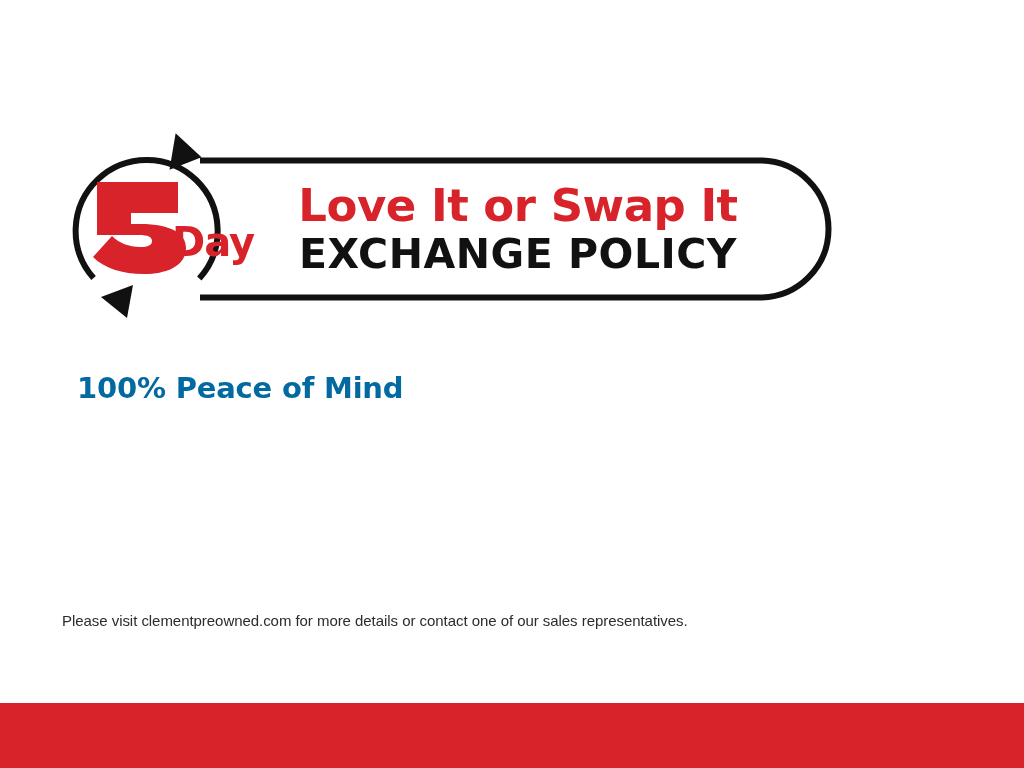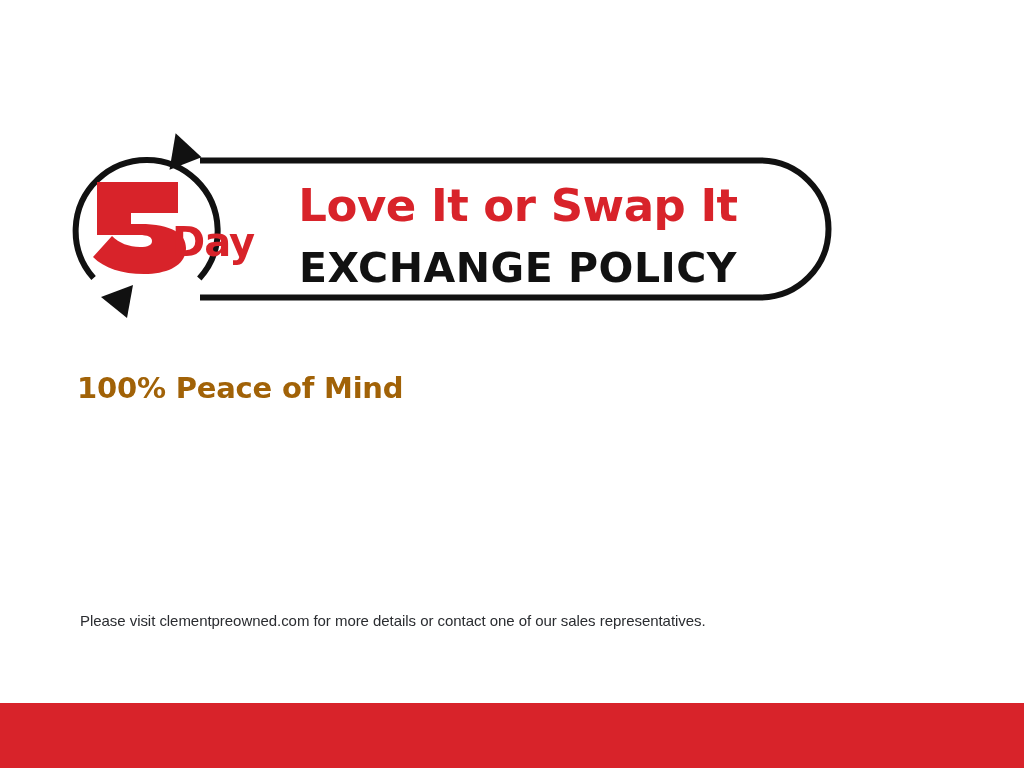--- a/index.html
+++ b/index.html
@@ -53,21 +53,21 @@
     white-space: nowrap;
     margin-top: 8px;
   }
   #headline-secondary {
     font-family: "DejaVu Sans", sans-serif;
     font-size: 41px;
     font-weight: bold;
     color: #111111;
     letter-spacing: 0.5px;
     line-height: 1.12;
-    margin-top: 16px;
+    margin-top: 2px;
     white-space: nowrap;
   }
 
   
   #logo-day-word {
     position: absolute;
     left: 144px;
     top: 222px;
     font-family: "DejaVu Sans", sans-serif;
     font-size: 40px;
@@ -79,40 +79,40 @@
   }
 
   
   #subheading {
     position: absolute;
     left: 77px;
     top: 371px;
     font-family: "DejaVu Sans", sans-serif;
     font-size: 29px;
     font-weight: bold;
-    color: #a16207;
+    color: #0369a1;
     letter-spacing: -0.2px;
   }
 
   #body-copy {
     position: absolute;
     left: 83px;
     top: 436px;
     width: 790px;
     font-family: "Liberation Sans", sans-serif;
     font-size: 29px;
     font-weight: normal;
     color: #1b1d21;
     line-height: 39px;
     letter-spacing: -0.1px;
   }
 
   #fine-print {
     position: absolute;
-    left: 80px;
+    left: 62px;
     top: 612px;
     font-family: "Liberation Sans", sans-serif;
     font-size: 15px;
     color: #2a2c30;
     letter-spacing: -0.05px;
     white-space: nowrap;
   }
 
   
   #footer-bar {

